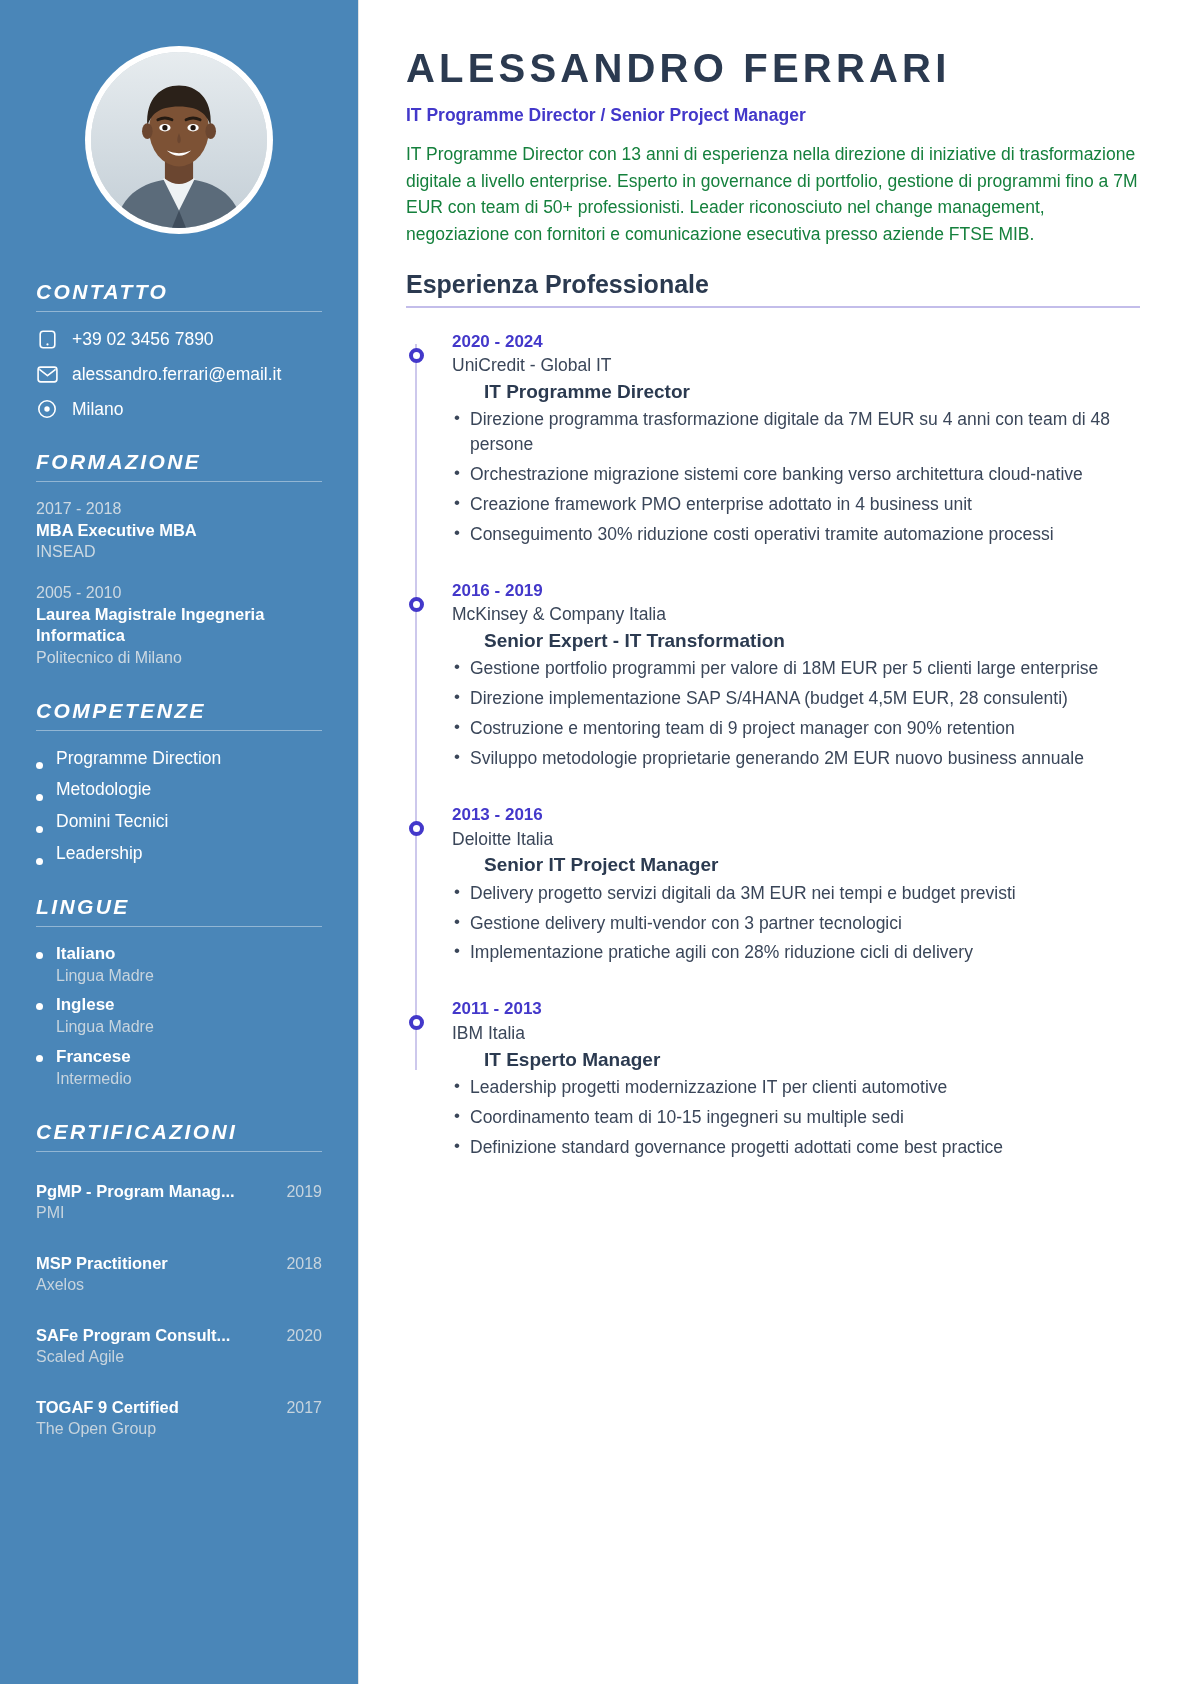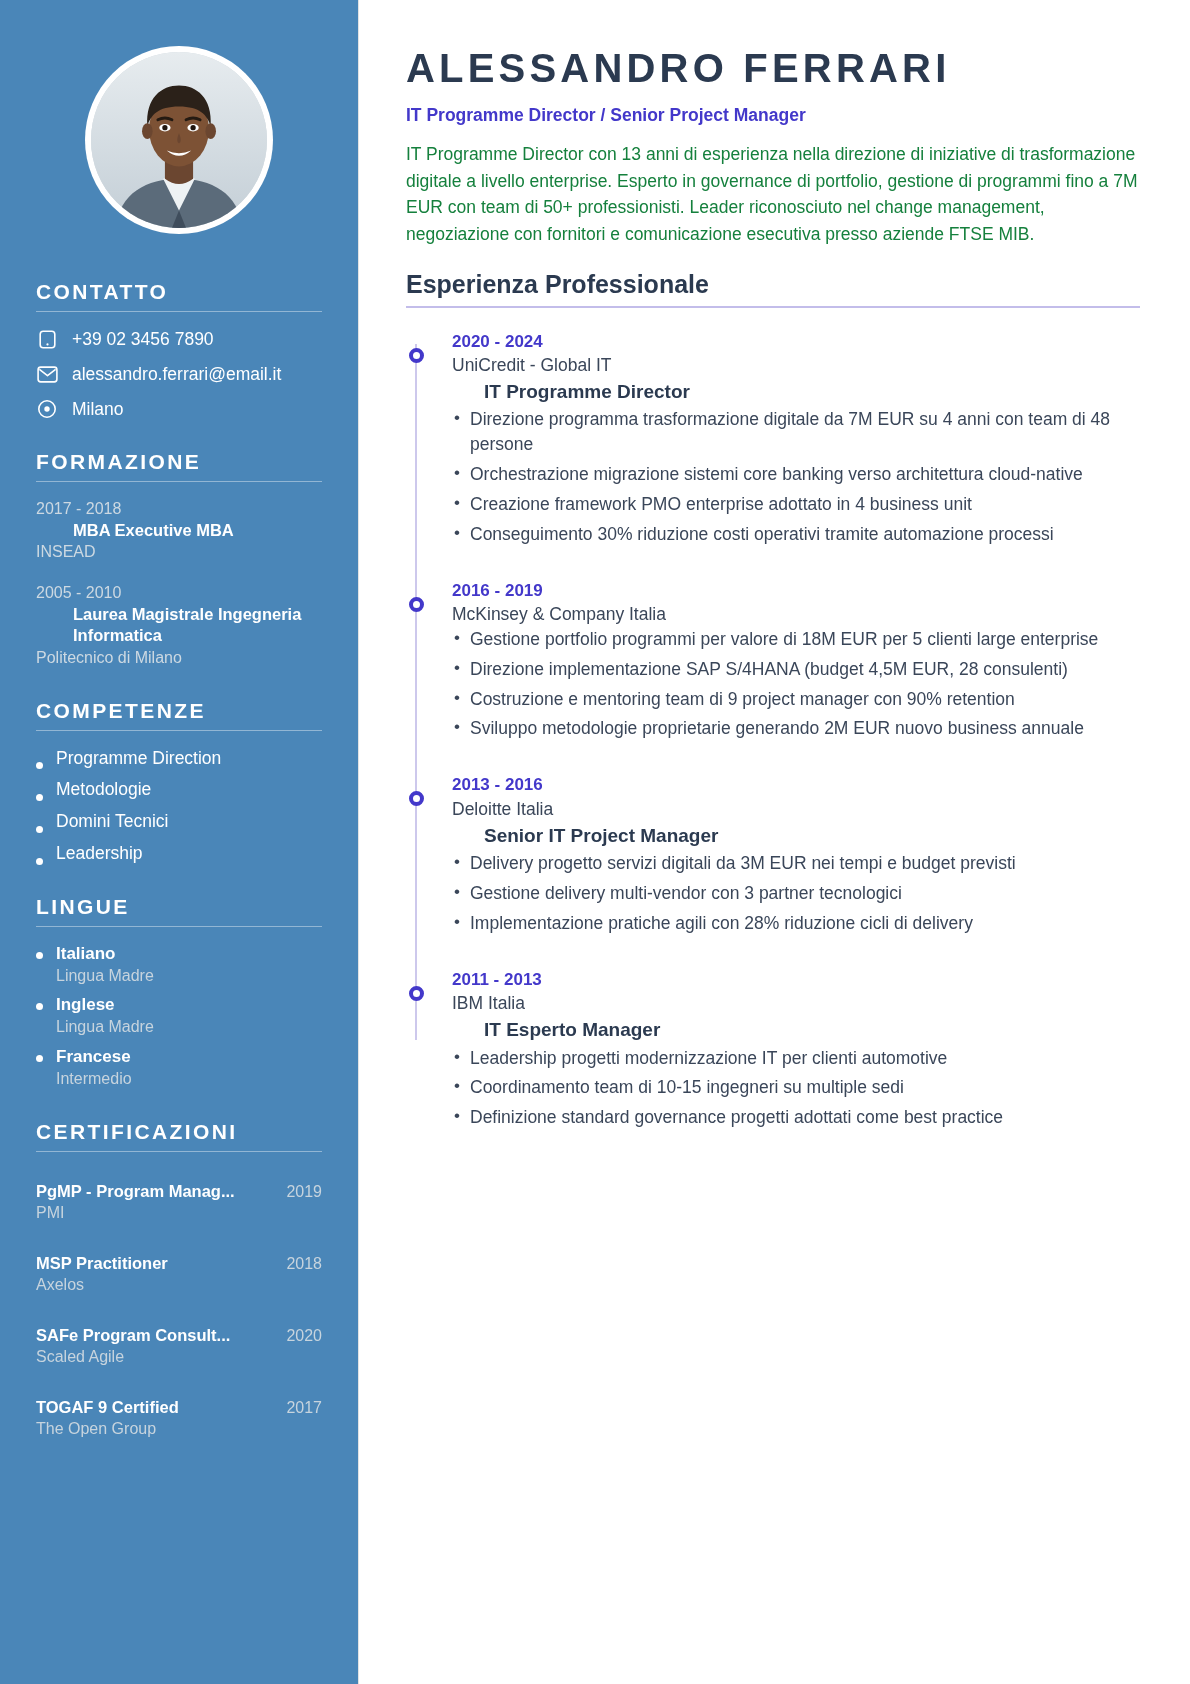--- a/index.html
+++ b/index.html
@@ -47,20 +47,21 @@
     background: #cfd8de;
   }
   .photo svg { display: block; width: 100%; height: 100%; }
 
   .side-h {
     font-size: 21px;
     font-weight: bold;
     letter-spacing: 2.4px;
     color: #ffffff;
     margin-bottom: 7px;
+    font-style: italic;
   }
   .side-rule {
     height: 1px;
     background: rgba(255,255,255,0.40);
     margin-bottom: 16px;
   }
   .sec-contact { margin-top: 46px; }
   .sec-gap { margin-top: 30px; }
 
   .contact-row {
@@ -75,21 +76,21 @@
     height: 22px;
     display: flex;
     align-items: center;
     justify-content: center;
   }
   .contact-ico svg { display: block; }
   .contact-txt { font-size: 17.5px; color: #ffffff; line-height: 1.2; }
 
   .edu-item { margin-bottom: 19px; }
   .edu-years { font-size: 16px; color: #cdd9e2; line-height: 1.35; }
-  .edu-deg { font-size: 16.5px; font-weight: bold; color: #ffffff; line-height: 1.32; margin-left: 37px; }
+  .edu-deg { font-size: 16.5px; font-weight: bold; color: #ffffff; line-height: 1.32; }
   .edu-school { font-size: 16px; color: #cdd9e2; line-height: 1.35; }
 
   .skill-row {
     display: flex;
     align-items: flex-end;
     gap: 13px;
     margin-bottom: 9px;
   }
   .dot {
     width: 7px;
@@ -441,20 +442,21 @@
           <li>Orchestrazione migrazione sistemi core banking verso architettura cloud-native</li>
           <li>Creazione framework PMO enterprise adottato in 4 business unit</li>
           <li>Conseguimento 30% riduzione costi operativi tramite automazione processi</li>
         </ul>
       </div>
 
       <div class="job">
         <span class="job-marker"></span>
         <div class="job-years">2016 - 2019</div>
         <div class="job-company">McKinsey &amp; Company Italia</div>
+        <div class="job-title">Senior Expert - IT Transformation</div>
         <ul class="job-bullets">
           <li>Gestione portfolio programmi per valore di 18M EUR per 5 clienti large enterprise</li>
           <li>Direzione implementazione SAP S/4HANA (budget 4,5M EUR, 28 consulenti)</li>
           <li>Costruzione e mentoring team di 9 project manager con 90% retention</li>
           <li>Sviluppo metodologie proprietarie generando 2M EUR nuovo business annuale</li>
         </ul>
       </div>
 
       <div class="job">
         <span class="job-marker"></span>

